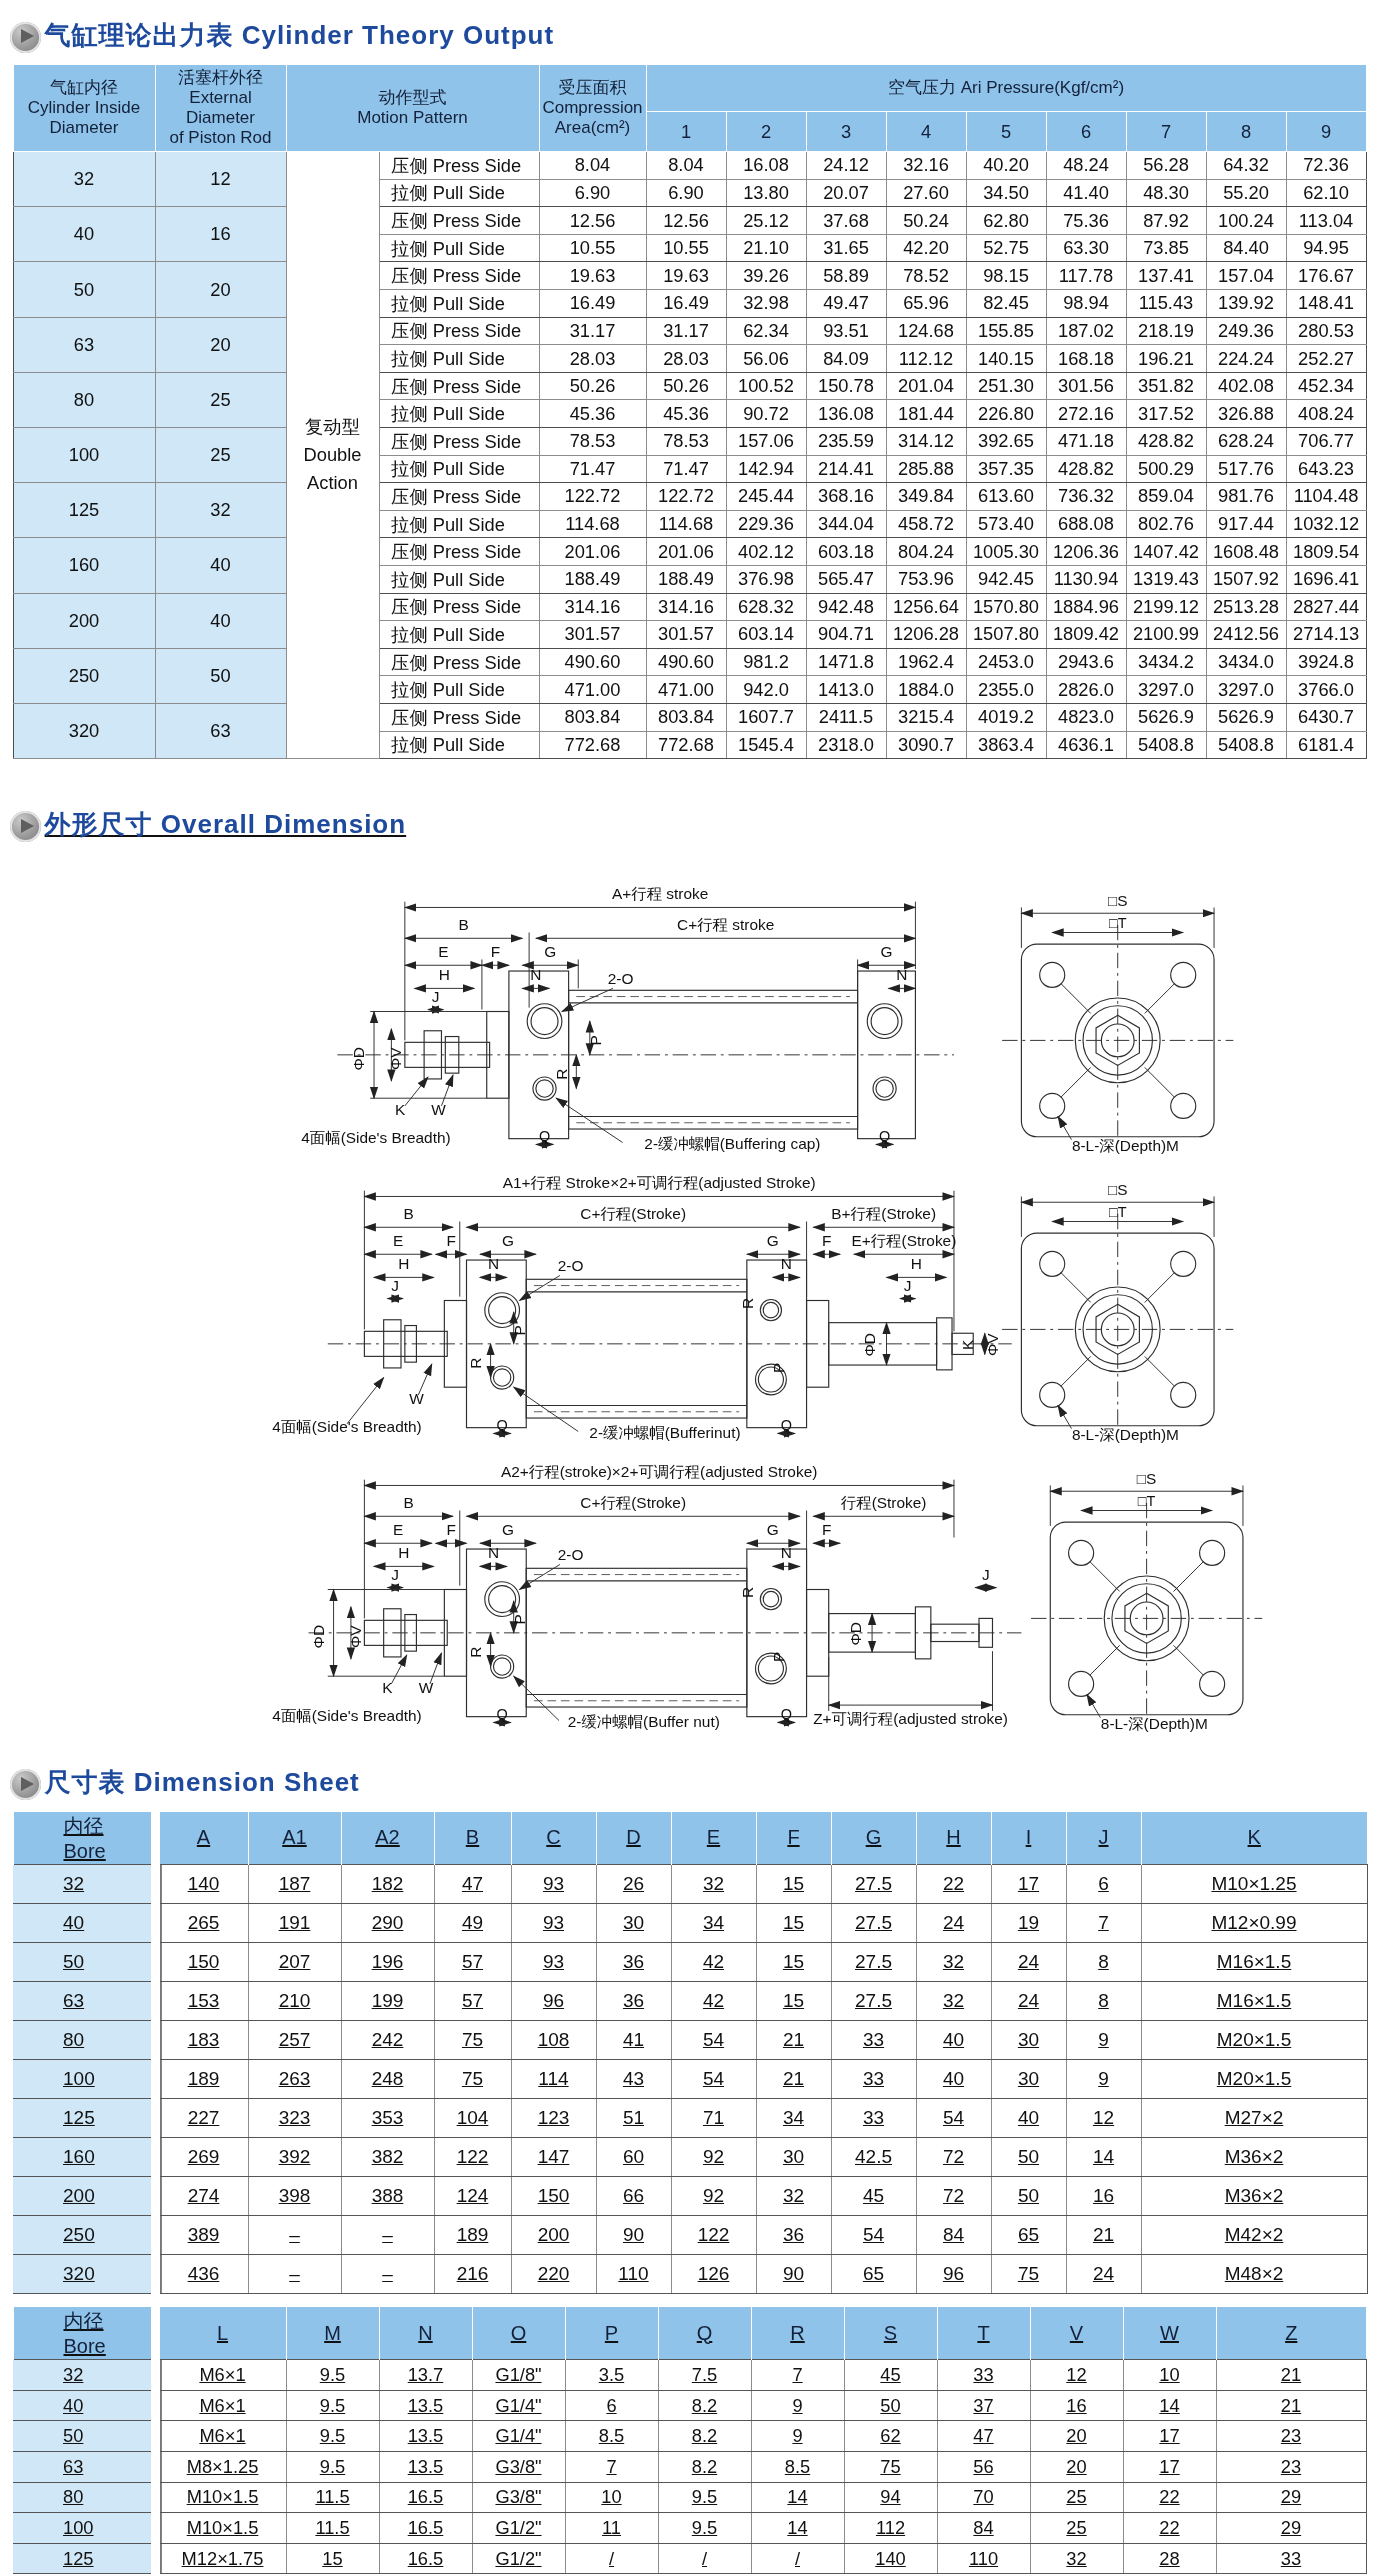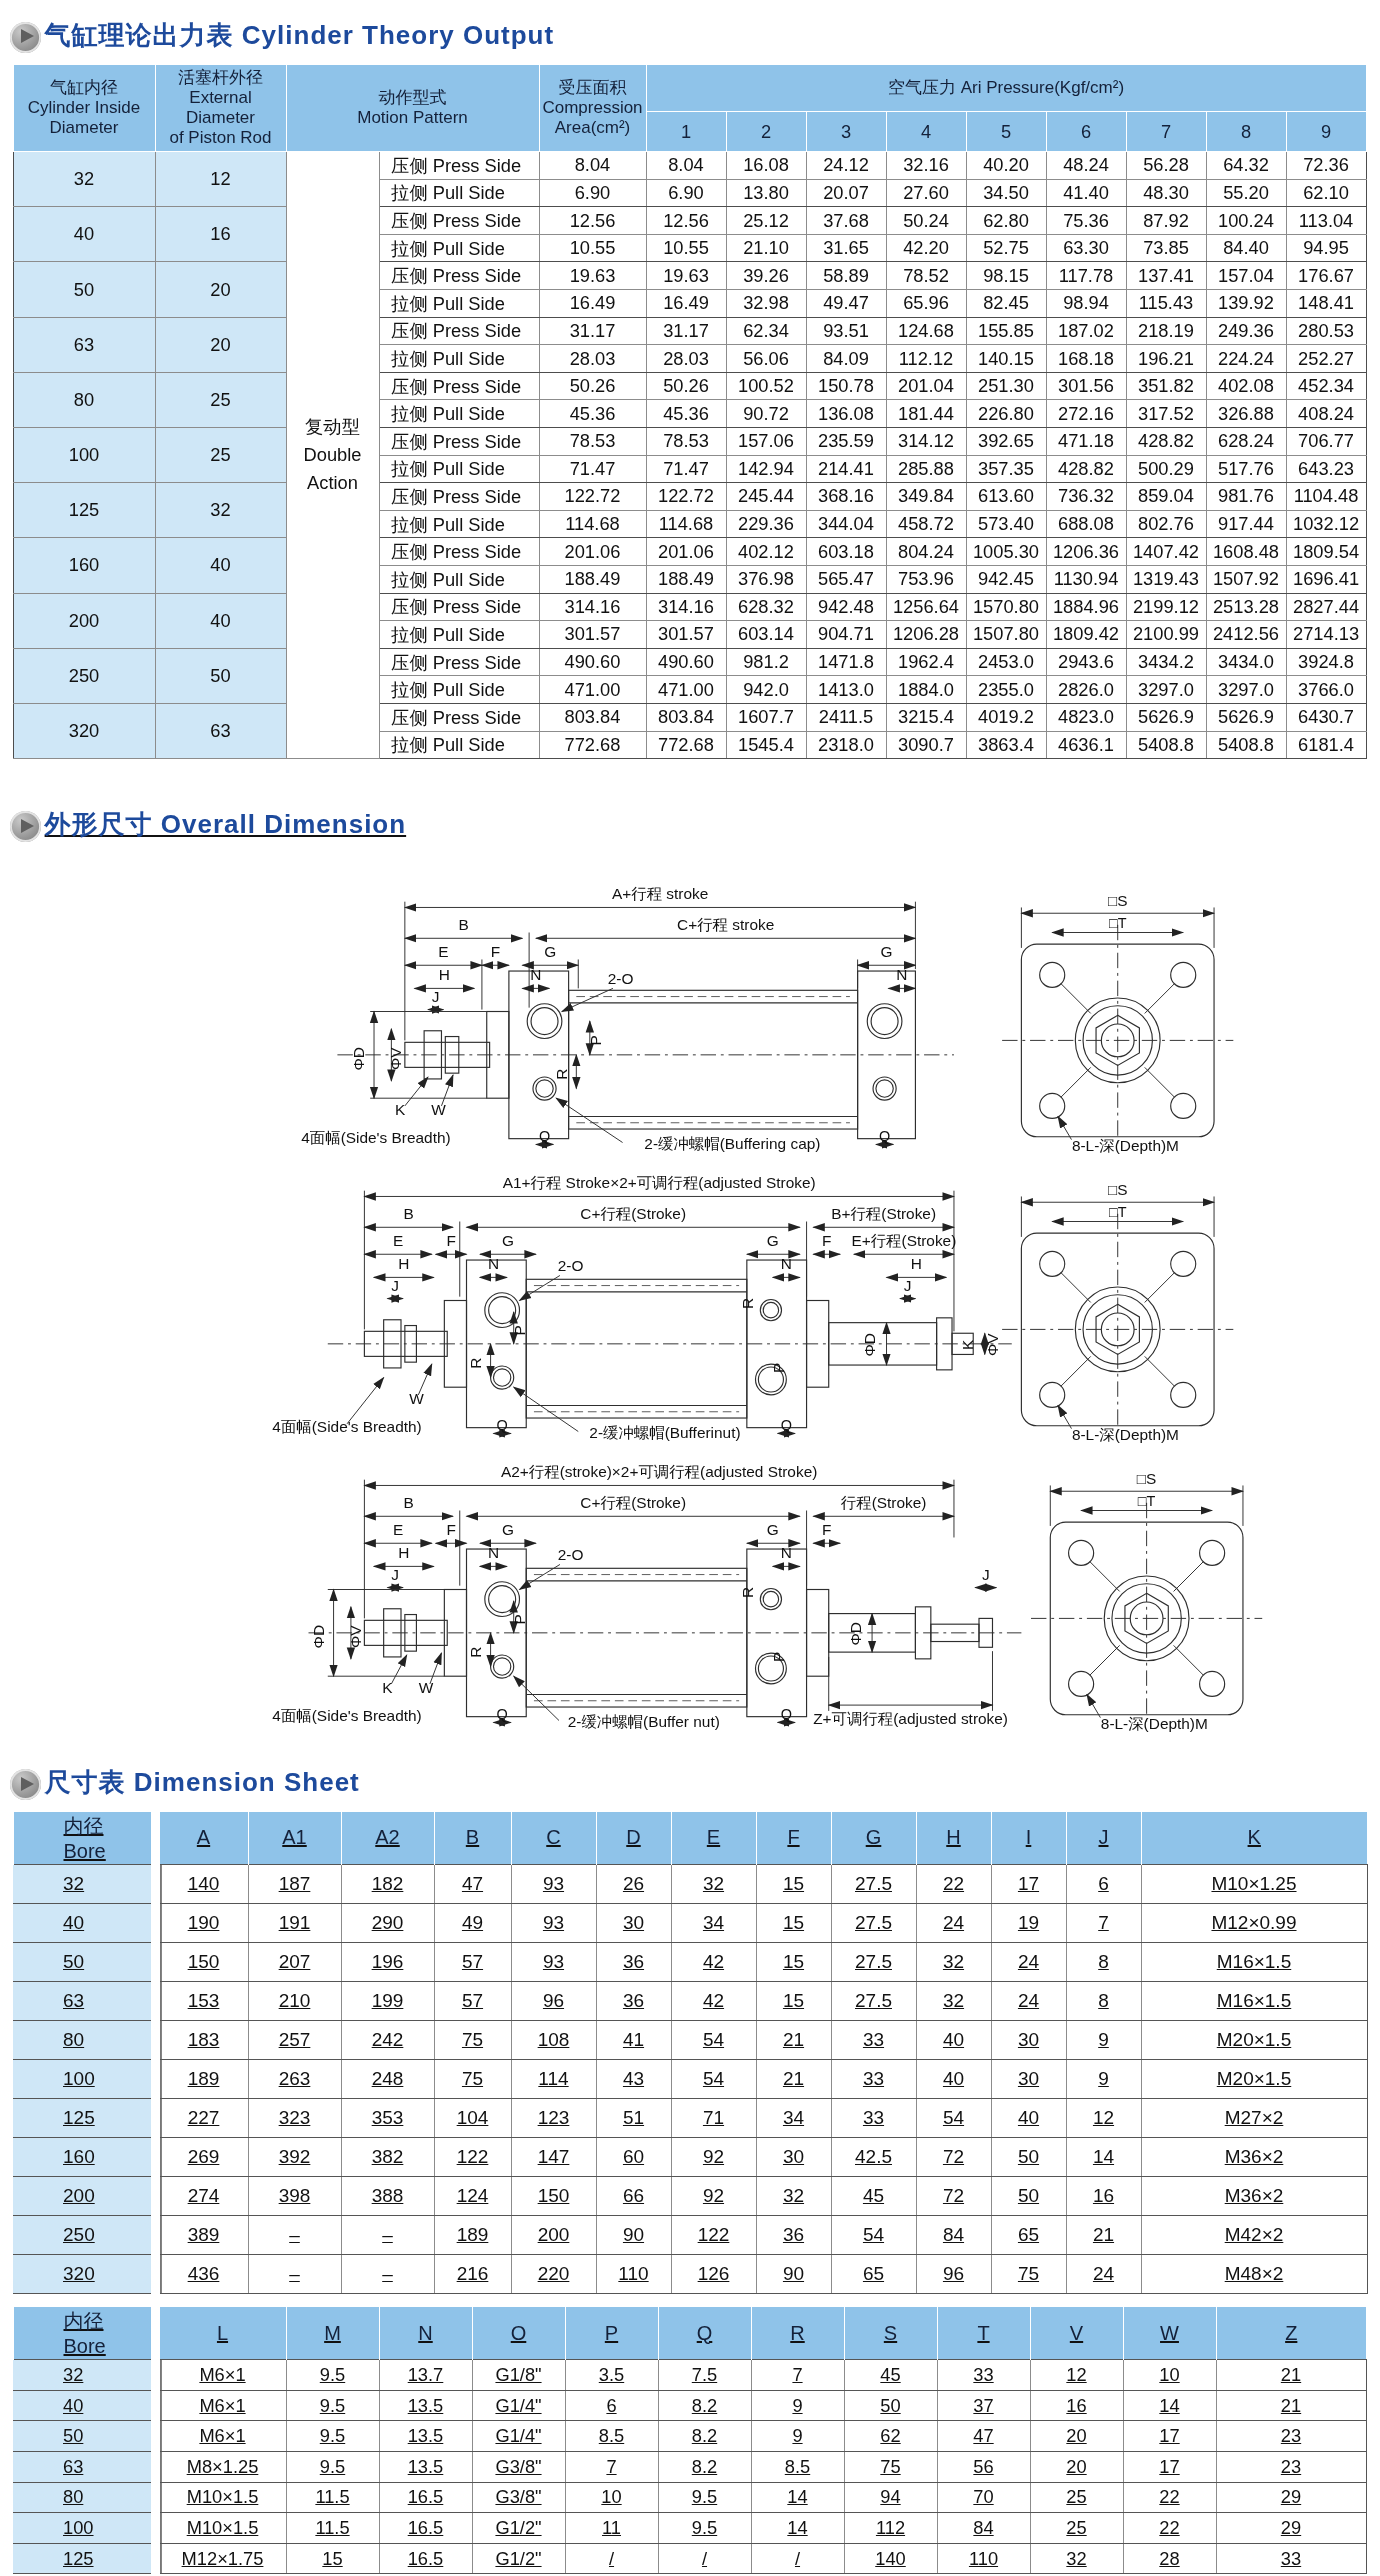--- a/index.html
+++ b/index.html
@@ -842,21 +842,21 @@
         <td>32</td>
         <td>15</td>
         <td>27.5</td>
         <td>22</td>
         <td>17</td>
         <td>6</td>
         <td>M10×1.25</td>
       </tr>
       <tr>
         <th class="bore">40</th>
-        <td>190</td>
+        <td>265</td>
         <td>191</td>
         <td>290</td>
         <td>49</td>
         <td>93</td>
         <td>30</td>
         <td>34</td>
         <td>15</td>
         <td>27.5</td>
         <td>24</td>
         <td>19</td>

